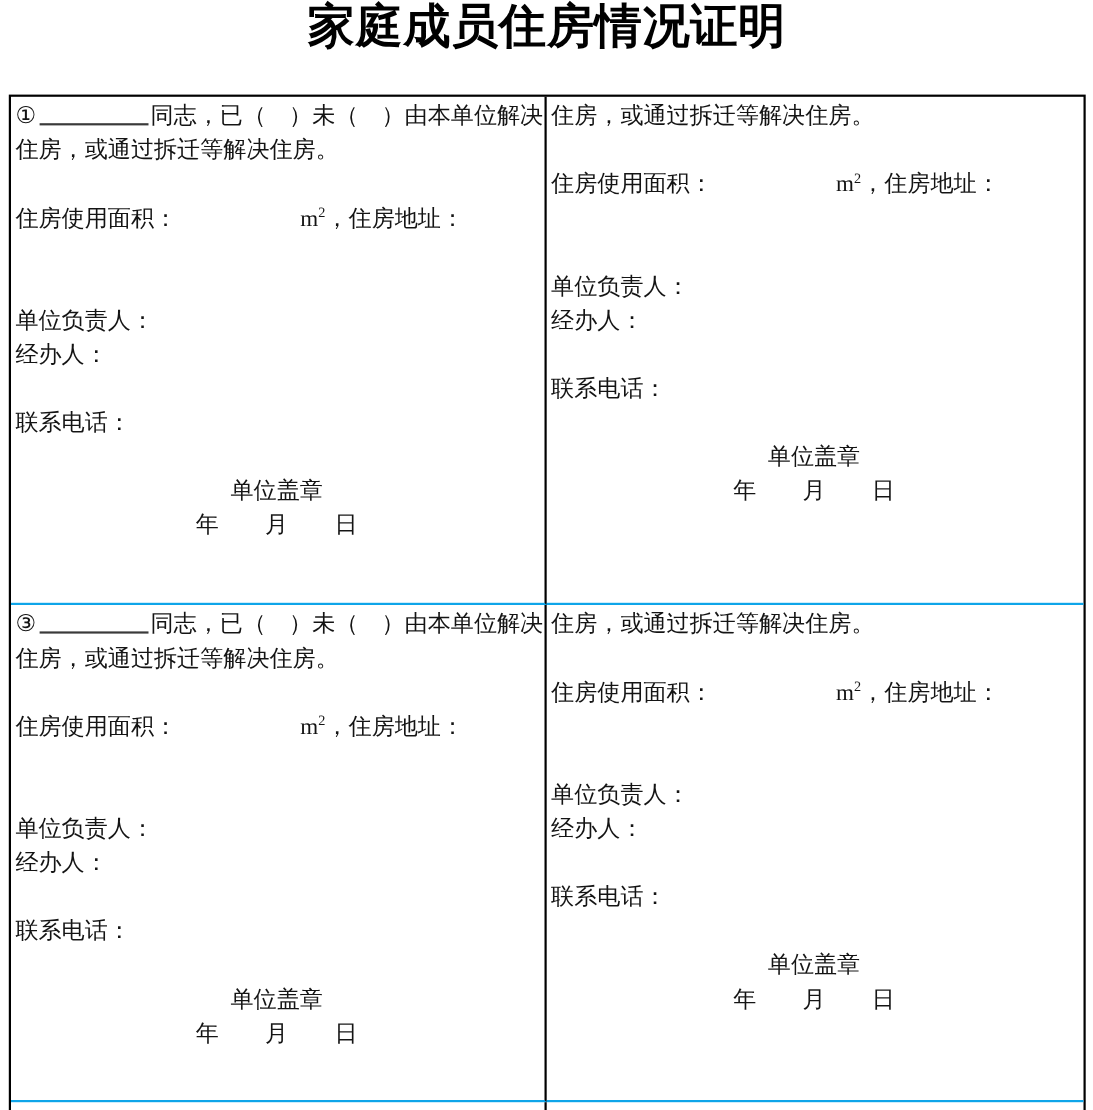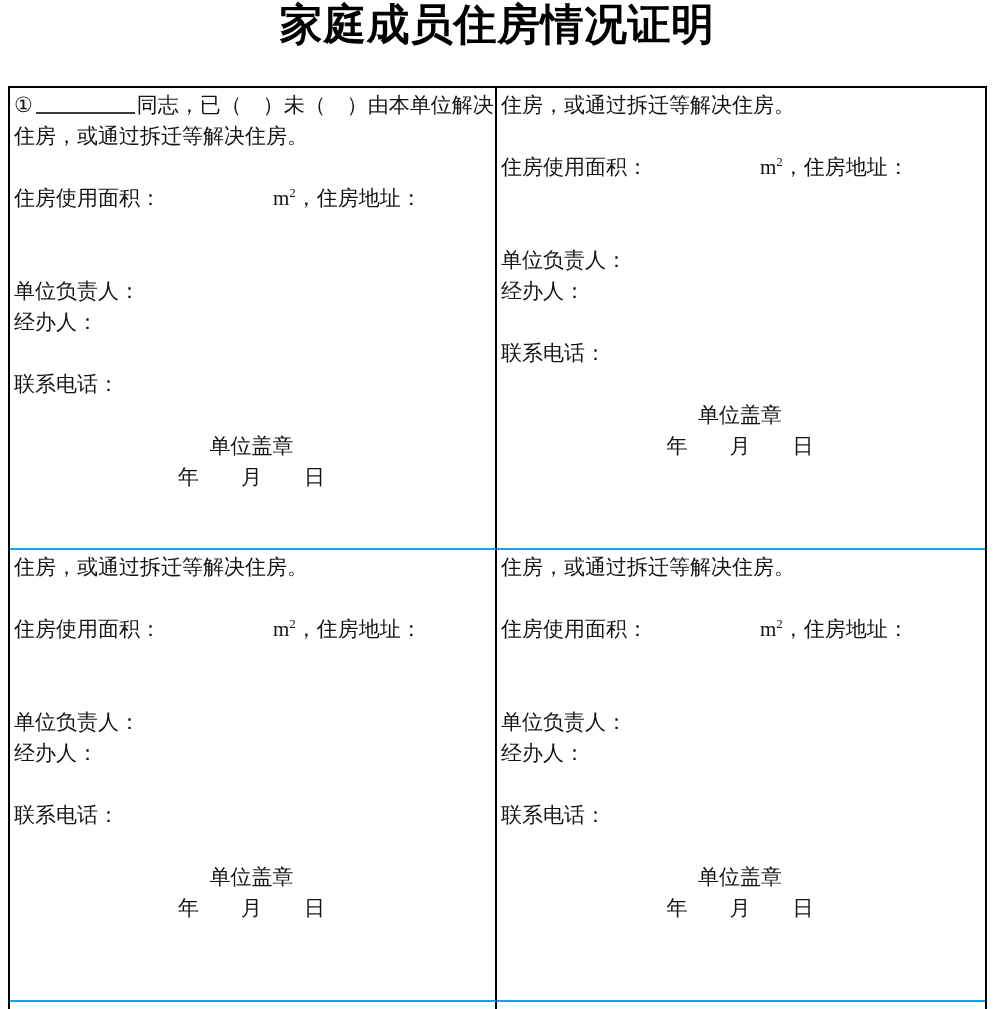--- a/index.html
+++ b/index.html
@@ -97,20 +97,23 @@
     <div class="line">单位负责人：</div>
     <div class="line">经办人：</div>
     <div class="line"></div>
     <div class="line">联系电话：</div>
     <div class="line"></div>
     <div class="line right">单位盖章</div>
     <div class="line right">年　　月　　日</div>
   </div>
 
   <div class="cell col-left row-mid">
+    <div class="line">
+      <span class="num">③</span><span class="blank"></span><span>同志，已（　）未（　）由本单位解决</span>
+    </div>
     <div class="line">住房，或通过拆迁等解决住房。</div>
     <div class="line"></div>
     <div class="line">
       <span>住房使用面积：</span><span class="gap"></span><span>m</span><sup>2</sup><span>，住房地址：</span>
     </div>
     <div class="line"></div>
     <div class="line"></div>
     <div class="line">单位负责人：</div>
     <div class="line">经办人：</div>
     <div class="line"></div>

